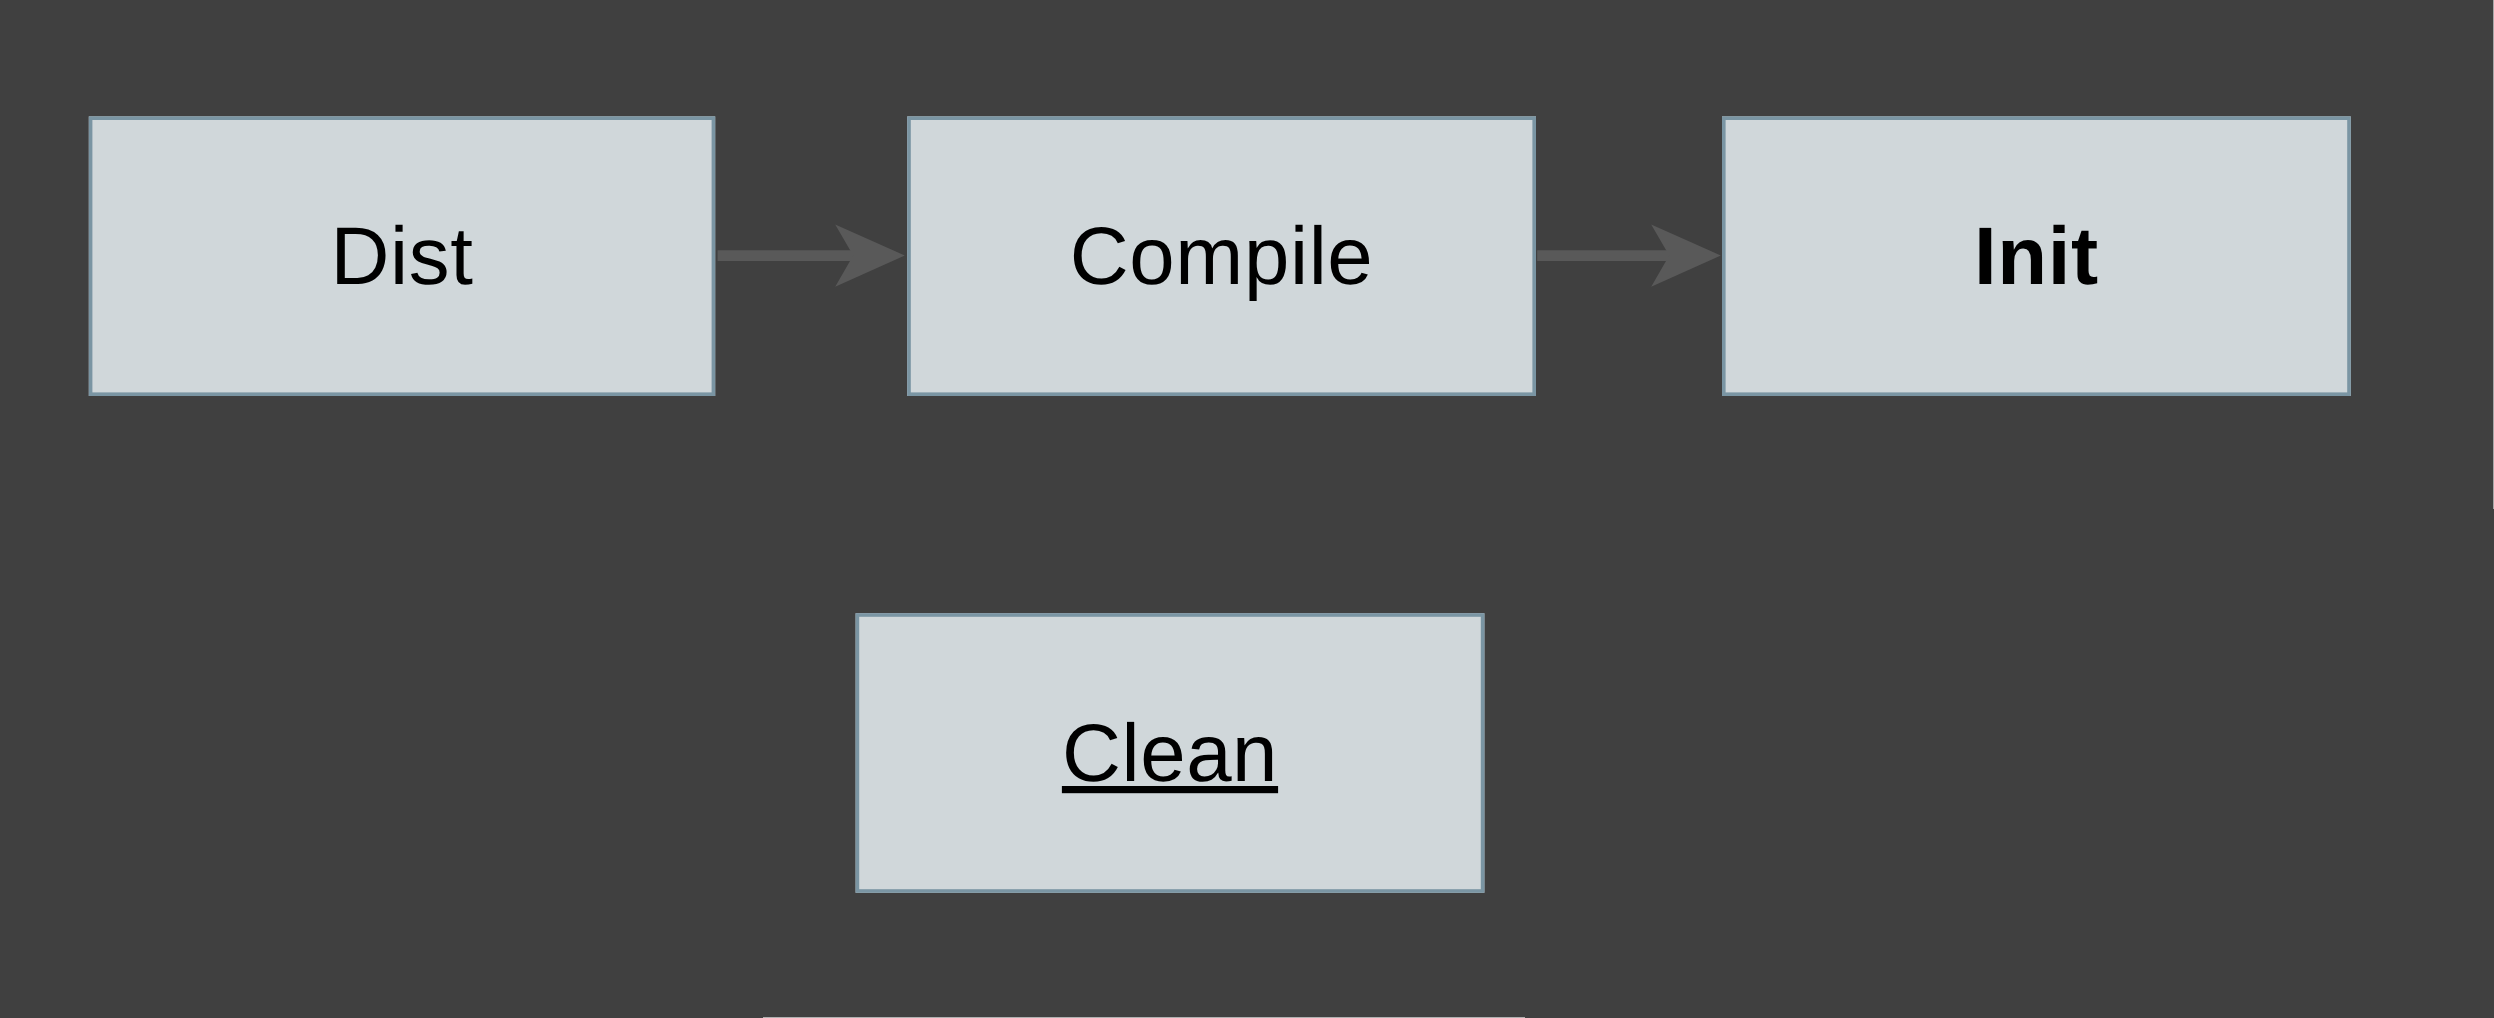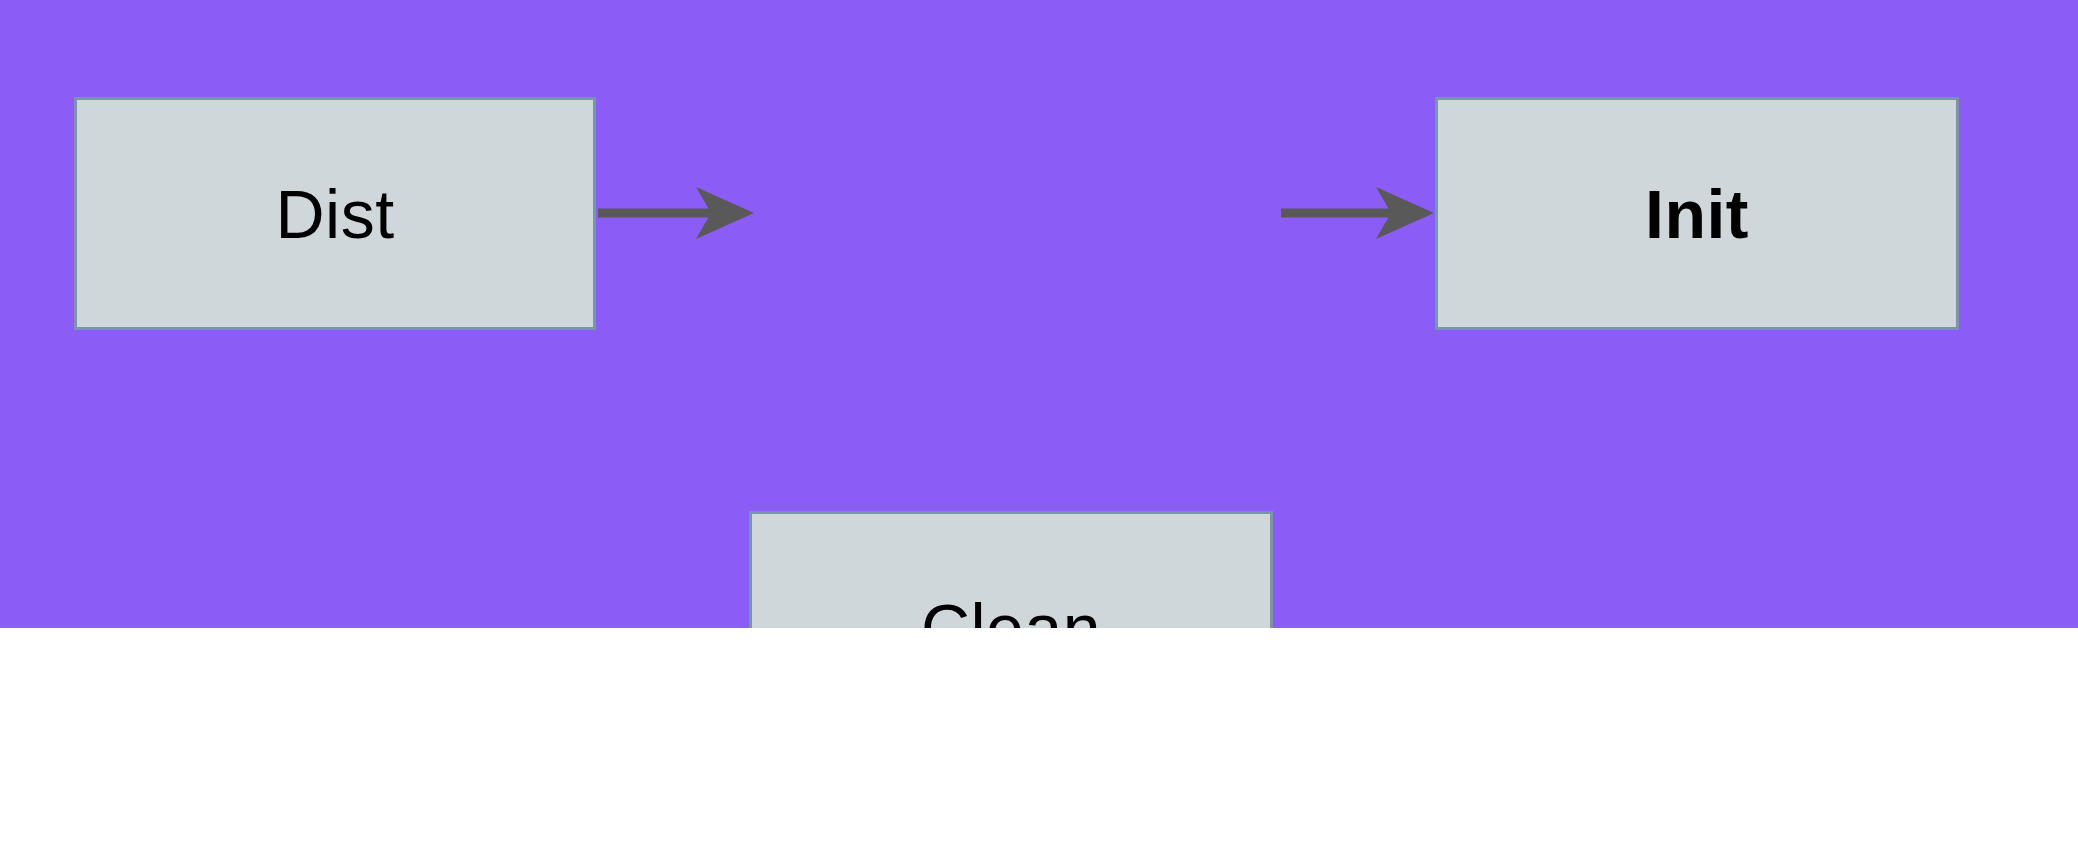--- a/index.html
+++ b/index.html
@@ -57,41 +57,44 @@
     stroke-width: 9;
   }
   .edge-head {
     fill: #595959;
     stroke: none;
   }
 </style>
 </head>
 <body style="background: rgb(255, 255, 255);">
 
-<div id="canvas" style="width: 2078px; height: 628px; background: #8b5cf6;">
+<div id="canvas" style="width: 2078px; height: 848px; background: #404040;">
 
   <svg class="edge-layer" viewBox="0 0 2078 848" width="2078" height="848" xmlns="http://www.w3.org/2000/svg">
 
     <g>
       <line class="edge-line" x1="598" y1="213" x2="712" y2="213" style="stroke: rgb(89, 89, 89);"></line>
       <polygon class="edge-head" points="754,213 696,187 711,213 696,239" style="fill: rgb(89, 89, 89);"></polygon>
     </g>
 
     <g>
       <line class="edge-line" x1="1281" y1="213" x2="1392" y2="213" style="stroke: rgb(89, 89, 89);"></line>
       <polygon class="edge-head" points="1434,213 1376,187 1391,213 1376,239" style="fill: rgb(89, 89, 89);"></polygon>
     </g>
   </svg>
 
   <div class="node" id="node-dist" style="left: 74px; top: 97px; width: 522px; height: 233px; background: rgb(208, 215, 218); border-color: rgb(122, 149, 163);">
     <span class="node-label" style="color: rgb(0, 0, 0);">Dist</span>
   </div>
 
+  <div class="node" id="node-compile" style="left: 756px; top: 97px; width: 524px; height: 233px; background: rgb(208, 215, 218); border-color: rgb(122, 149, 163);">
+    <span class="node-label" style="color: rgb(0, 0, 0);">Compile</span>
+  </div>
 
   <div class="node" id="node-init" style="left: 1435px; top: 97px; width: 524px; height: 233px; background: rgb(208, 215, 218); border-color: rgb(122, 149, 163);">
     <span class="node-label" style="color: rgb(0, 0, 0); font-weight: bold;">Init</span>
   </div>
 
-  <div class="node" id="node-clean" style="left: 749px; top: 511px; width: 524px; height: 233px; background: rgb(208, 215, 218); border-color: rgb(122, 149, 163);">
+  <div class="node" id="node-clean" style="left: 713px; top: 511px; width: 524px; height: 233px; background: rgb(208, 215, 218); border-color: rgb(122, 149, 163); text-decoration: underline;">
     <span class="node-label" style="color: rgb(0, 0, 0);">Clean</span>
   </div>
 
 </div>
 
 </body></html>

